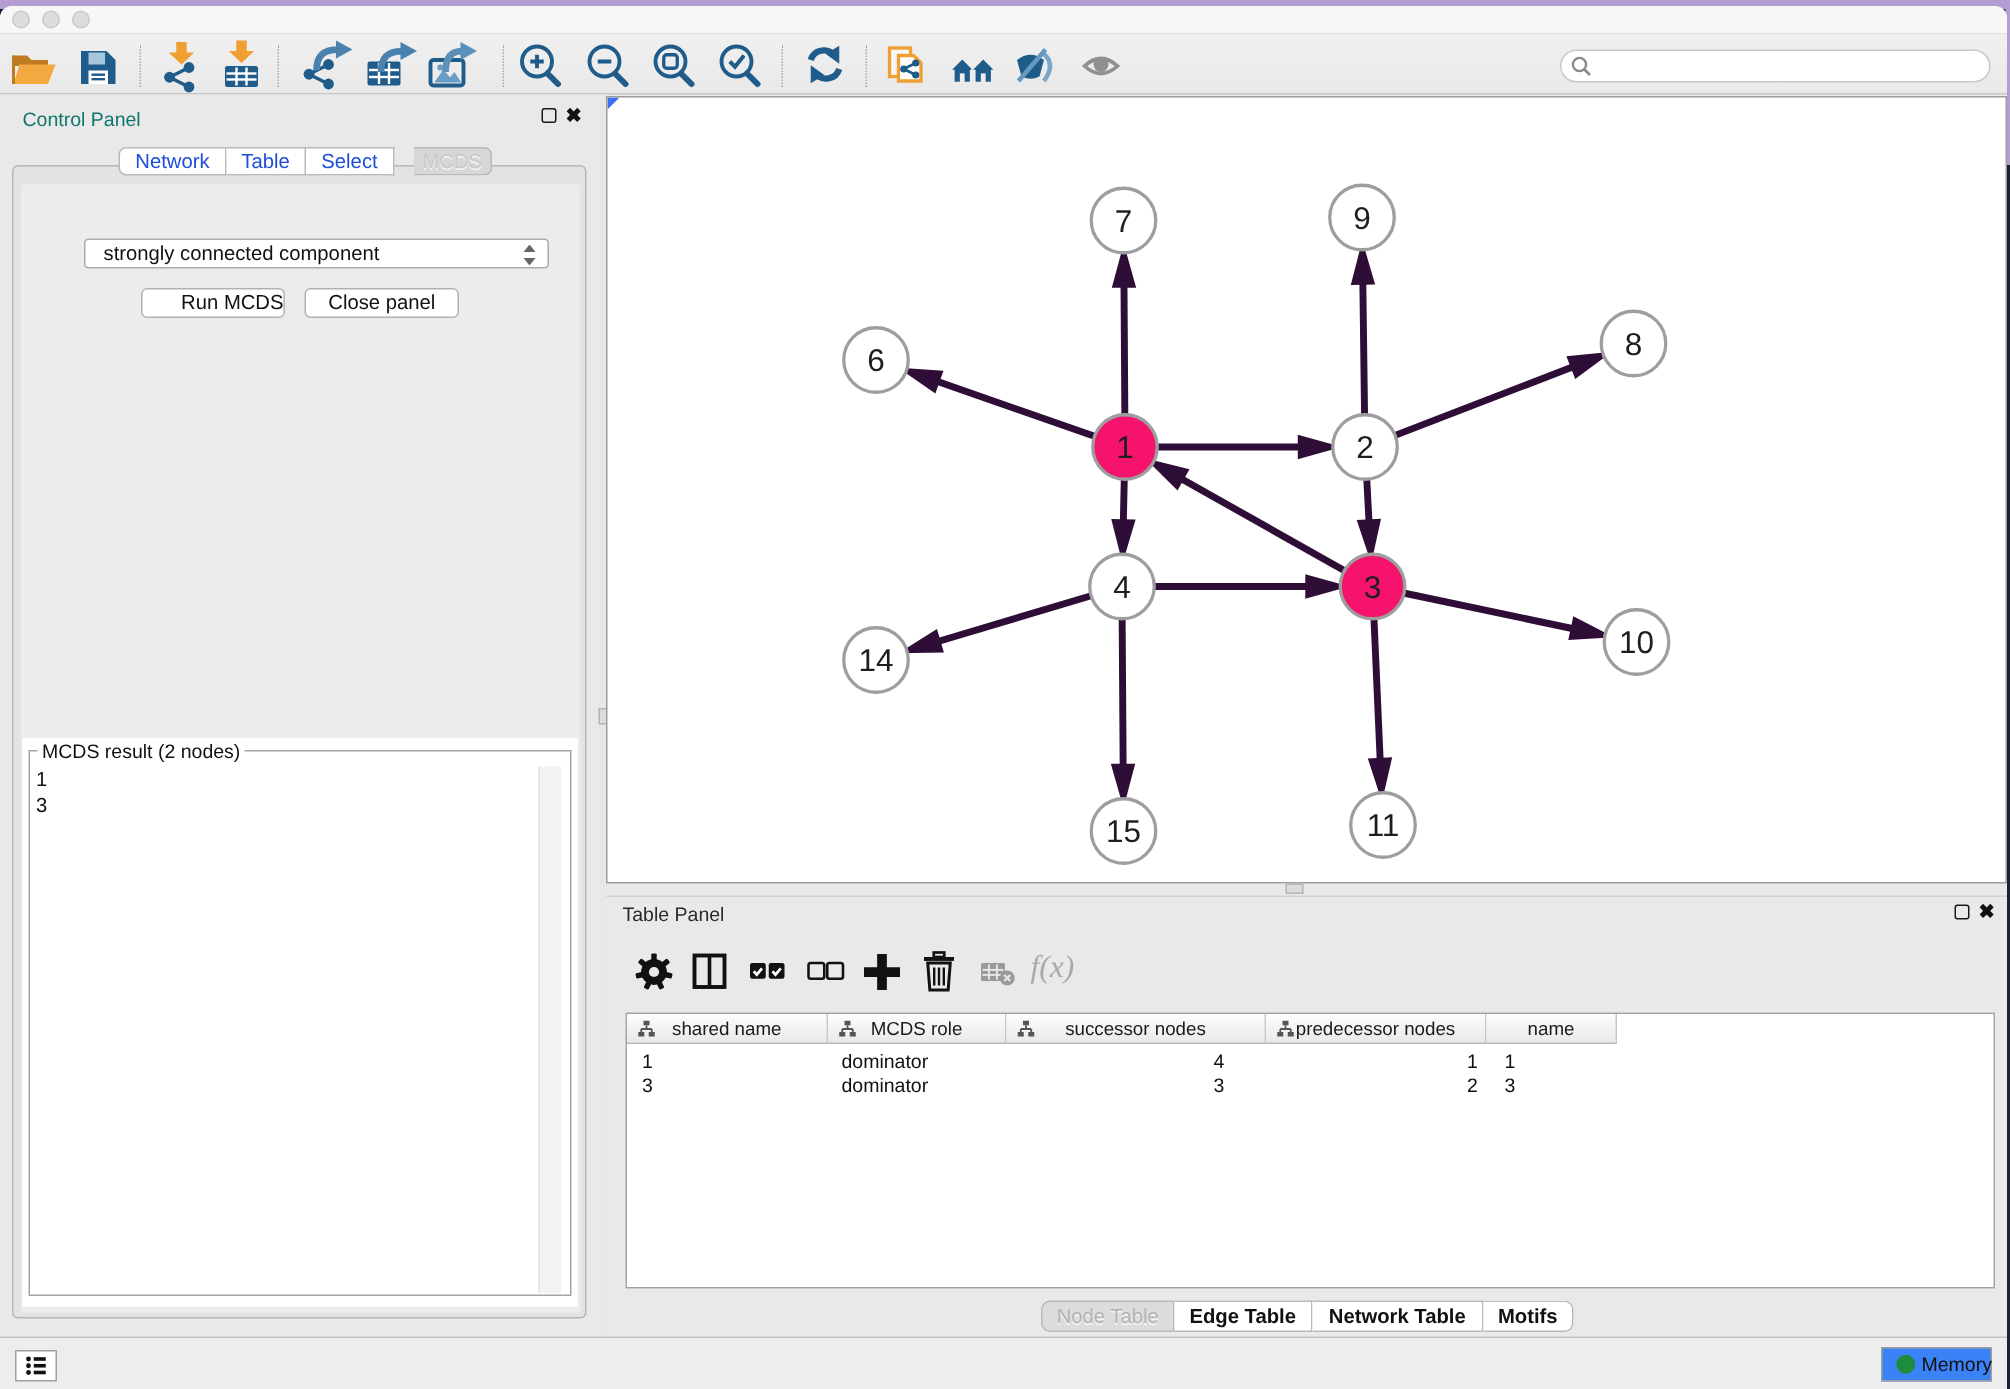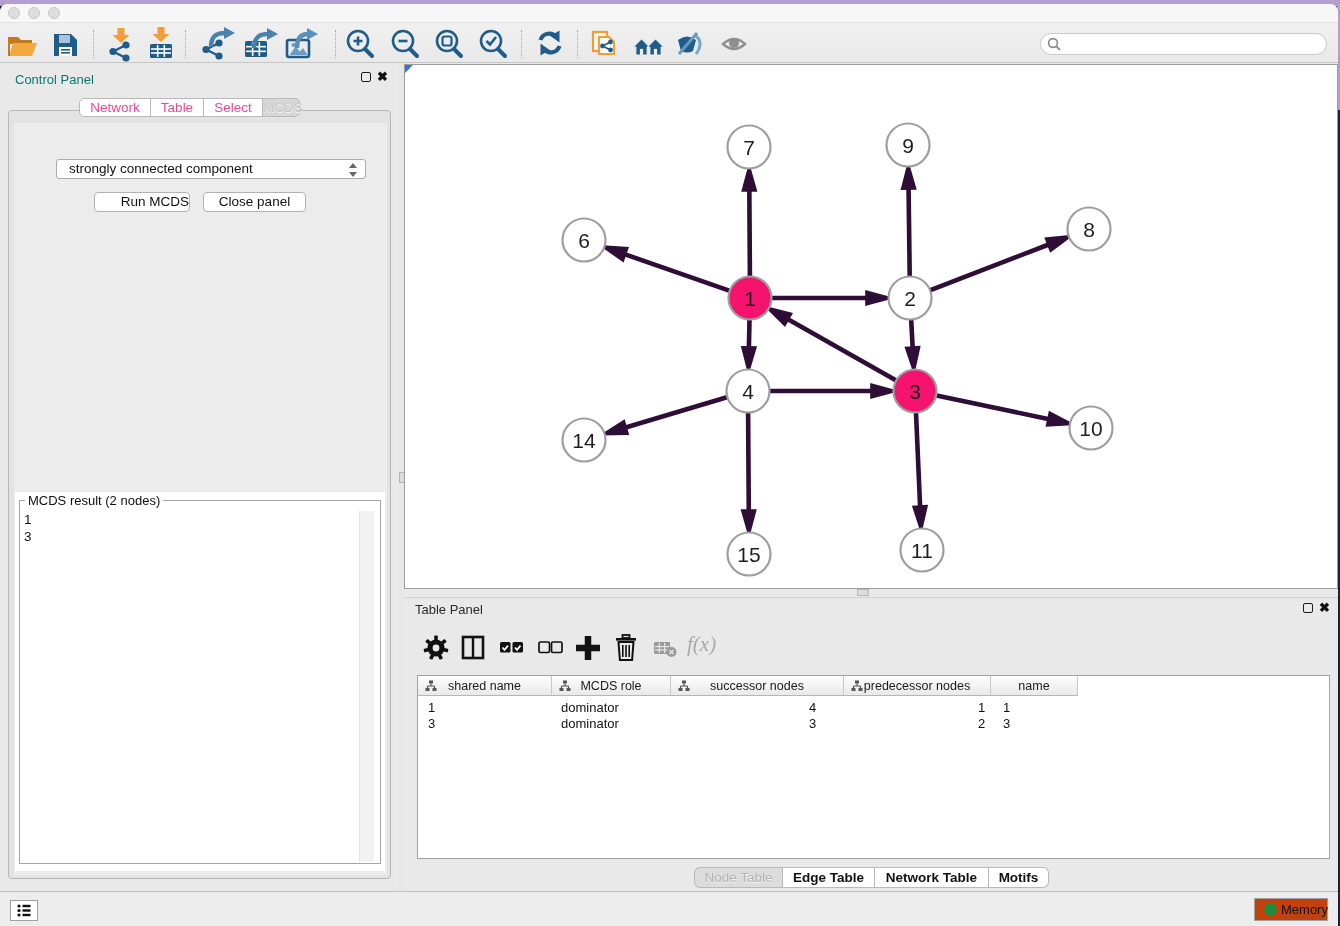--- a/index.html
+++ b/index.html
@@ -17,21 +17,21 @@
 
 #toolbar { left:0; top:23px; width:1338px; height:40px; background:linear-gradient(#f0f0f0,#e9e9e9); border-bottom:1px solid #c6c6c6; }
 .tsep { position:absolute; top:7px; height:28px; width:1px; border-left:1px dotted #a8a8a8; }
 #searchbox { position:absolute; left:1040px; top:10px; width:287px; height:22px; background:#fff; border:1px solid #c9c9c9; border-radius:11px; }
 
 #cp { left:0; top:63px; width:399px; height:828px; background:#e9e9e9; }
 #cpTitle { position:absolute; left:15px; top:9px; font-size:13px; color:#0f766e; }
 .floatbtn { position:absolute; width:10px; height:10px; border:1.6px solid #1a1a1a; border-radius:2px; background:transparent; }
 .closex { position:absolute; font-size:13px; font-weight:bold; color:#111; }
 
-.tab { position:absolute; top:35px; height:19px; z-index:3; background:#fff; border:1px solid #b9b9b9; font-size:13.5px; text-align:center; line-height:18px; color:#ec4899; }
+.tab { position:absolute; top:35px; height:19px; z-index:3; background:#fff; border:1px solid #b9b9b9; font-size:13.5px; text-align:center; line-height:18px; color:#1d4ed8; }
 #tabMCDS { background:#d7d7d7; color:#c9c9c9; text-shadow:0 1px 0 #f3f3f3; border-radius:0 5px 5px 0; }
 #tabpane { position:absolute; left:8px; top:47px; width:383px; height:769px; border:1px solid #b6b6b6; border-radius:4px; background:#e3e3e3; }
 #tabinner { position:absolute; left:5px; top:12px; width:373px; height:752px; background:#ececec; }
 #optlabel { position:absolute; left:0; top:74px; width:399px; text-align:center; font-size:14px; color:#1a1a1a; }
 #optsel { position:absolute; left:44px; top:96px; width:310px; height:20px; background:#fff; border:1px solid #ababab; border-radius:3px; font-size:13.5px; line-height:18px; padding-left:12px; color:#111;margin-left:12px; }
 .btn { position:absolute; top:129px; height:20px; background:#fff; border:1px solid #b2b2b2; border-radius:4px; font-size:13.5px; text-align:center; line-height:18px; color:#111; }
 #resultpanel { position:absolute; left:15px; top:429px; width:370px; height:379px; background:#fff; }
 #groupbox { position:absolute; left:4px; top:8px; width:362px; height:364px; border:1px solid #a5a5a5; }
 #grouplabel { position:absolute; left:5px; top:-8px; background:#fff; font-size:13px; color:#111; padding:0 3px; }
 #mcdsvals { position:absolute; left:4px; top:11px; font-size:13.5px; color:#111; line-height:16.5px; }
@@ -50,21 +50,21 @@
 #tpTitle { position:absolute; left:11px; top:4px; font-size:13px; color:#2a2a2a; }
 #tptoolbar { position:absolute; left:0px; top:24px; width:934px; height:40px; }
 #tbl { position:absolute; left:13px; top:77px; width:913px; height:184px; background:#fff; border:1px solid #a2a2a2; }
 .hdrcell { position:absolute; top:0; height:20px; background:linear-gradient(#fdfdfd,#e9e9e9); border-right:1px solid #c8c8c8; border-bottom:1px solid #b6b6b6; font-size:12.5px; text-align:center; line-height:20px; color:#1a1a1a; }
 .rowtxt { position:absolute; font-size:13px; color:#111; }
 
 .btab { position:absolute; top:269px; height:21px; background:#fff; border:1px solid #b9b9b9; font-size:13.5px; font-weight:bold; text-align:center; line-height:20px; color:#111; }
 
 #statusbar { left:0; top:891px; width:1338px; height:35px; background:#ededed; border-top:1px solid #c2c2c2; }
 #listbtn { position:absolute; left:10px; top:8px; width:28px; height:21px; background:#fff; border:1px solid #9f9f9f; }
-#membtn { position:absolute; left:1254px; top:6px; width:74px; height:23px; background:#c2410c; border:1px solid #9f9f9f; font-size:13px; color:#111; }
+#membtn { position:absolute; left:1254px; top:6px; width:74px; height:23px; background:#3b82f6; border:1px solid #9f9f9f; font-size:13px; color:#111; }
 svg text { font-family:"Liberation Sans", sans-serif; }
 </style>
 </head>
 <body>
 <div class="abs" id="deskTop"></div>
 <div class="abs" id="deskRight"></div>
 <div class="abs" id="deskRight2"></div>
 <div class="abs" id="appwin"></div>
 <div class="abs" id="titlebar">
   <div class="tl" style="left:8px;"></div>
@@ -183,21 +183,21 @@
       <path d="M9.3 9.3 L13 13" stroke="#8a8a8a" stroke-width="1.8"></path>
     </svg>
 </div>
 <div class="abs" id="cp">
   <div id="cpTitle">Control Panel</div>
   <div class="floatbtn" style="left:361px; top:9px;"></div>
   <div class="closex" style="left:377px; top:6px;">✖</div>
   <div class="tab" style="left:79px; width:72px; border-radius:5px 0 0 5px;">Network</div>
   <div class="tab" style="left:151px; width:53px; border-left:none;">Table</div>
   <div class="tab" style="left:204px; width:59px; border-left:none;">Select</div>
-  <div class="tab" id="tabMCDS" style="left:263px; width:37px; border-left:none;">MCDS</div>
+  <div class="tab" id="tabMCDS" style="left:276px; width:52px; border-left:none;">MCDS</div>
   <div id="tabpane">
       <div id="tabinner"></div>
     </div>
   <div id="optsel">strongly connected component
     <svg width="10" height="14" style="position:absolute;right:7px;top:3px;" viewBox="0 0 10 14">
       <polygon points="5,0 9,5 1,5" fill="#666"></polygon>
         <polygon points="5,14 9,9 1,9" fill="#666"></polygon>
     </svg>
   </div>
   <div class="btn" style="left:94px; width:96px;text-align:right;">Run MCDS</div>

